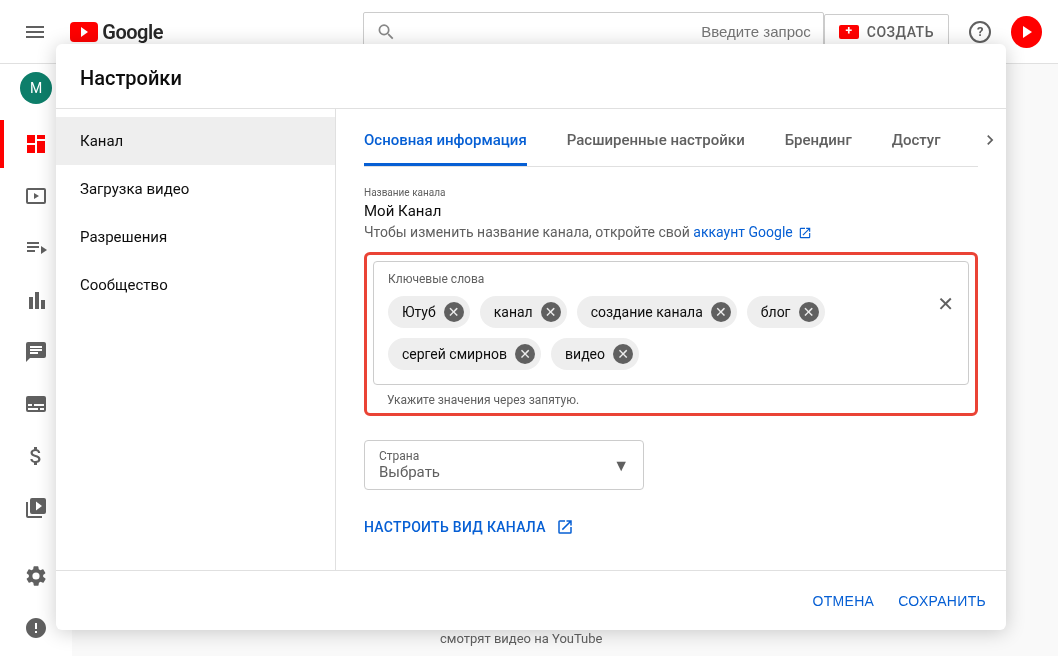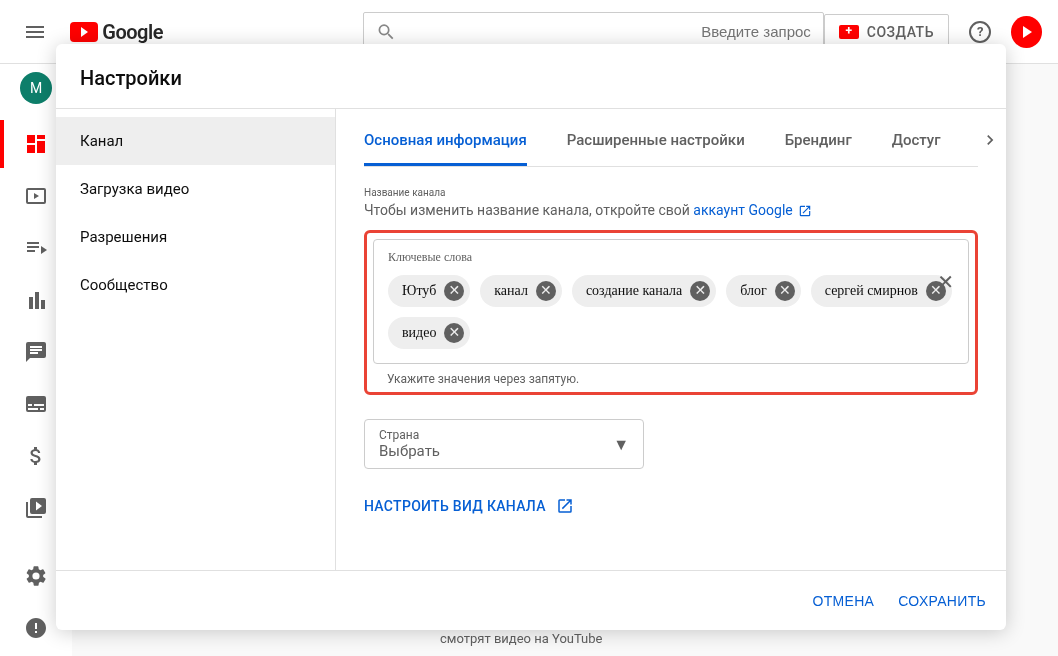--- a/index.html
+++ b/index.html
@@ -48,21 +48,21 @@
 .tabs-scroll { margin-left: auto; cursor: pointer; color: #606060; }
 
 
 .section { margin-top: 20px; }
 .field-label { font-size: 10px; color: #606060; margin-bottom: 4px; }
 .channel-name { font-size: 15px; color: #0d0d0d; margin-bottom: 4px; }
 .helper-text { font-size: 14px; color: #606060; }
 .link { color: #065fd4; text-decoration: none; cursor: pointer; }
 
 .highlight-box { border: 3px solid #ea4335; border-radius: 6px; margin-top: 12px; padding: 6px; }
-.keywords-box { border: 1px solid #ccc; border-radius: 4px; padding: 10px 14px 14px; position: relative; font-family: Liberation Serif, serif; }
+.keywords-box { border: 1px solid #ccc; border-radius: 4px; padding: 10px 14px 14px; position: relative; }
 .keywords-label { font-size: 12px; color: #606060; margin-bottom: 10px; }
 .chips { display: flex; flex-wrap: wrap; gap: 10px; }
 .chip { background: #eeeeee; border-radius: 16px; height: 32px; display: flex; align-items: center; padding: 0 6px 0 14px; font-size: 14px; color: #0d0d0d; }
 .chip-x { width: 20px; height: 20px; border-radius: 50%; background: #606060; color: #eee; display: flex; align-items: center; justify-content: center; margin-left: 8px; cursor: pointer; font-size: 14px; line-height: 1; }
 .clear-all { position: absolute; right: 14px; top: 30px; cursor: pointer; color: #606060; font-size: 20px; }
 .keywords-helper { font-size: 12px; color: #606060; margin-top: 8px; padding-left: 14px; }
 
 .country-select { border: 1px solid #ccc; border-radius: 4px; width: 280px; padding: 8px 14px; margin-top: 24px; cursor: pointer; position: relative; }
 .country-label { font-size: 12px; color: #606060; }
 .country-value { font-size: 15px; color: #606060; }
@@ -188,20 +188,21 @@
         <div class="tab">Достуг</div>
         <div class="tabs-scroll">
           <svg viewBox="0 0 24 24" style="width:20px;height:20px">
               <path d="M8.59 16.59L13.17 12 8.59 7.41 10 6l6 6-6 6-1.41-1.41z"></path>
             </svg>
         </div>
       </div>
 
       <div class="section">
         <div class="field-label">Название канала</div>
+        <div class="channel-name">Мой Канал</div>
         <div class="helper-text">
           <span>Чтобы изменить название канала, откройте свой </span><a class="link">аккаунт Google</a>
           <svg viewBox="0 0 24 24" style="width:14px;height:14px;fill:#065fd4;vertical-align:middle;margin-left:2px">
               <path d="M19 19H5V5h7V3H5a2 2 0 00-2 2v14a2 2 0 002 2h14a2 2 0 002-2v-7h-2v7zM14 3v2h3.59l-9.83 9.83 1.41 1.41L19 6.41V10h2V3h-7z"></path>
             </svg>
         </div>
       </div>
 
       <div class="highlight-box">
         <div class="keywords-box">

